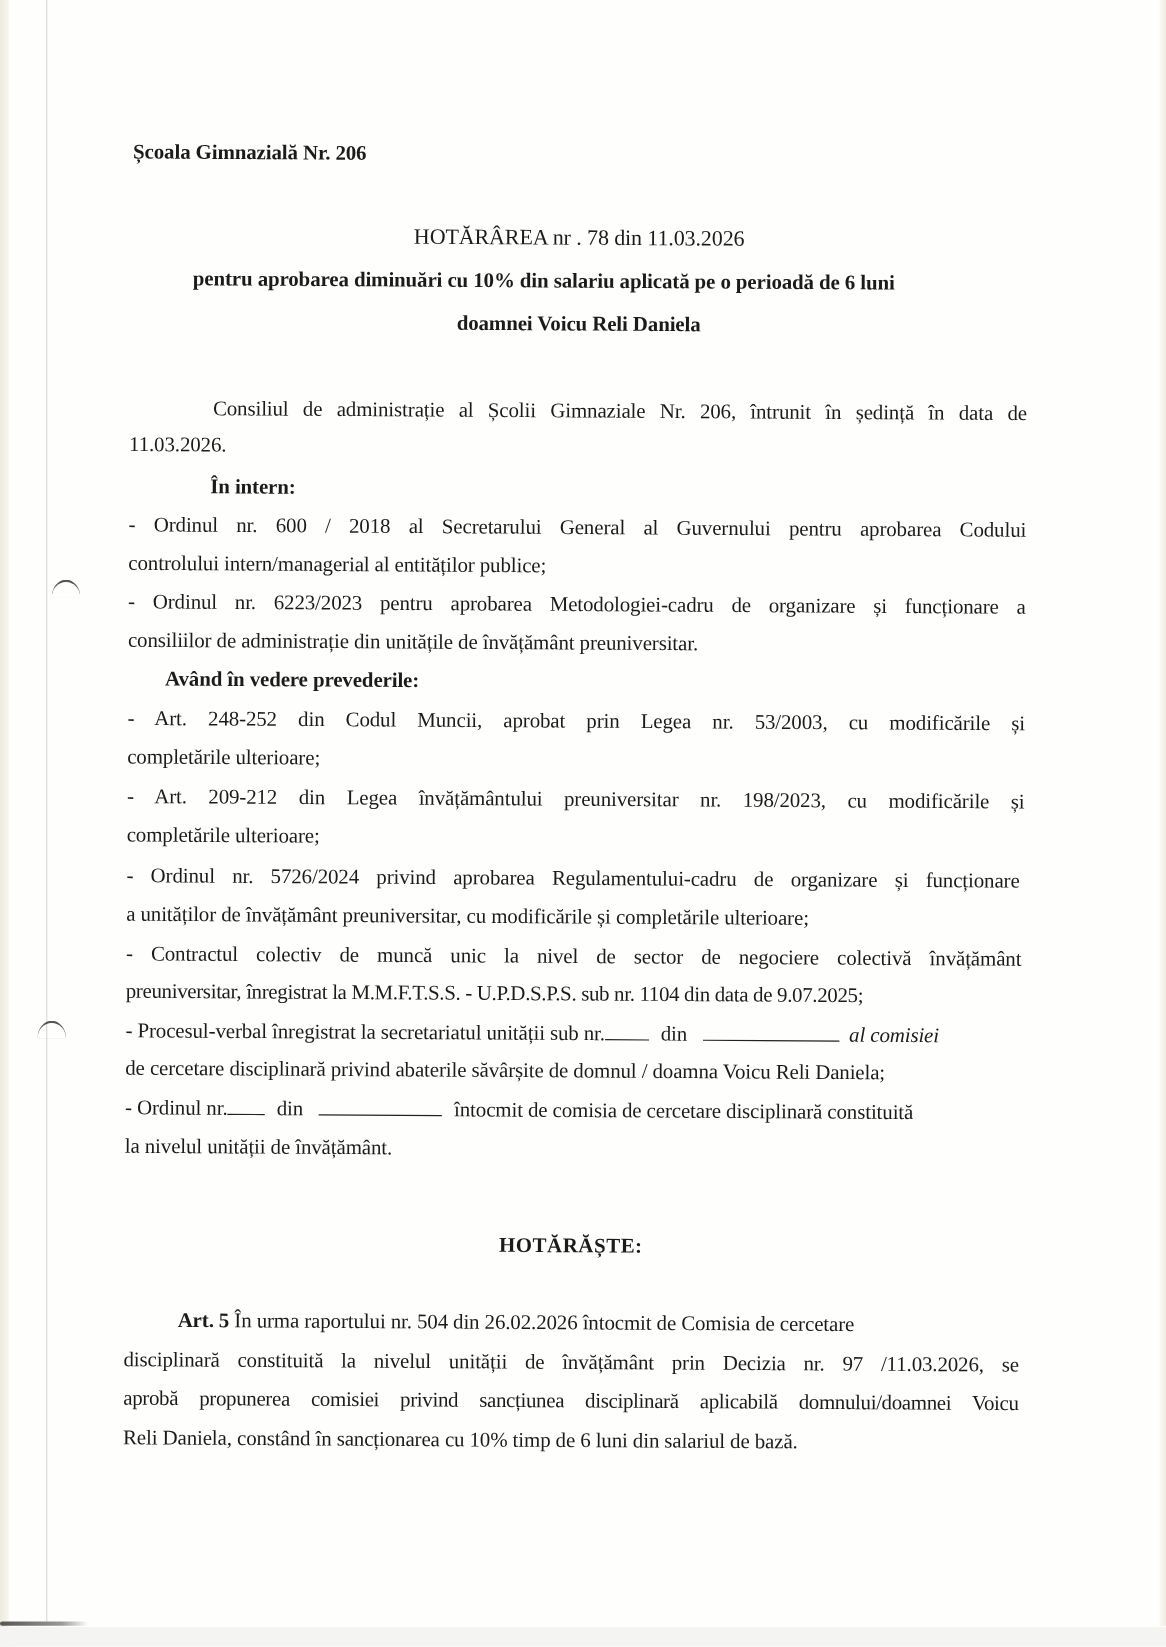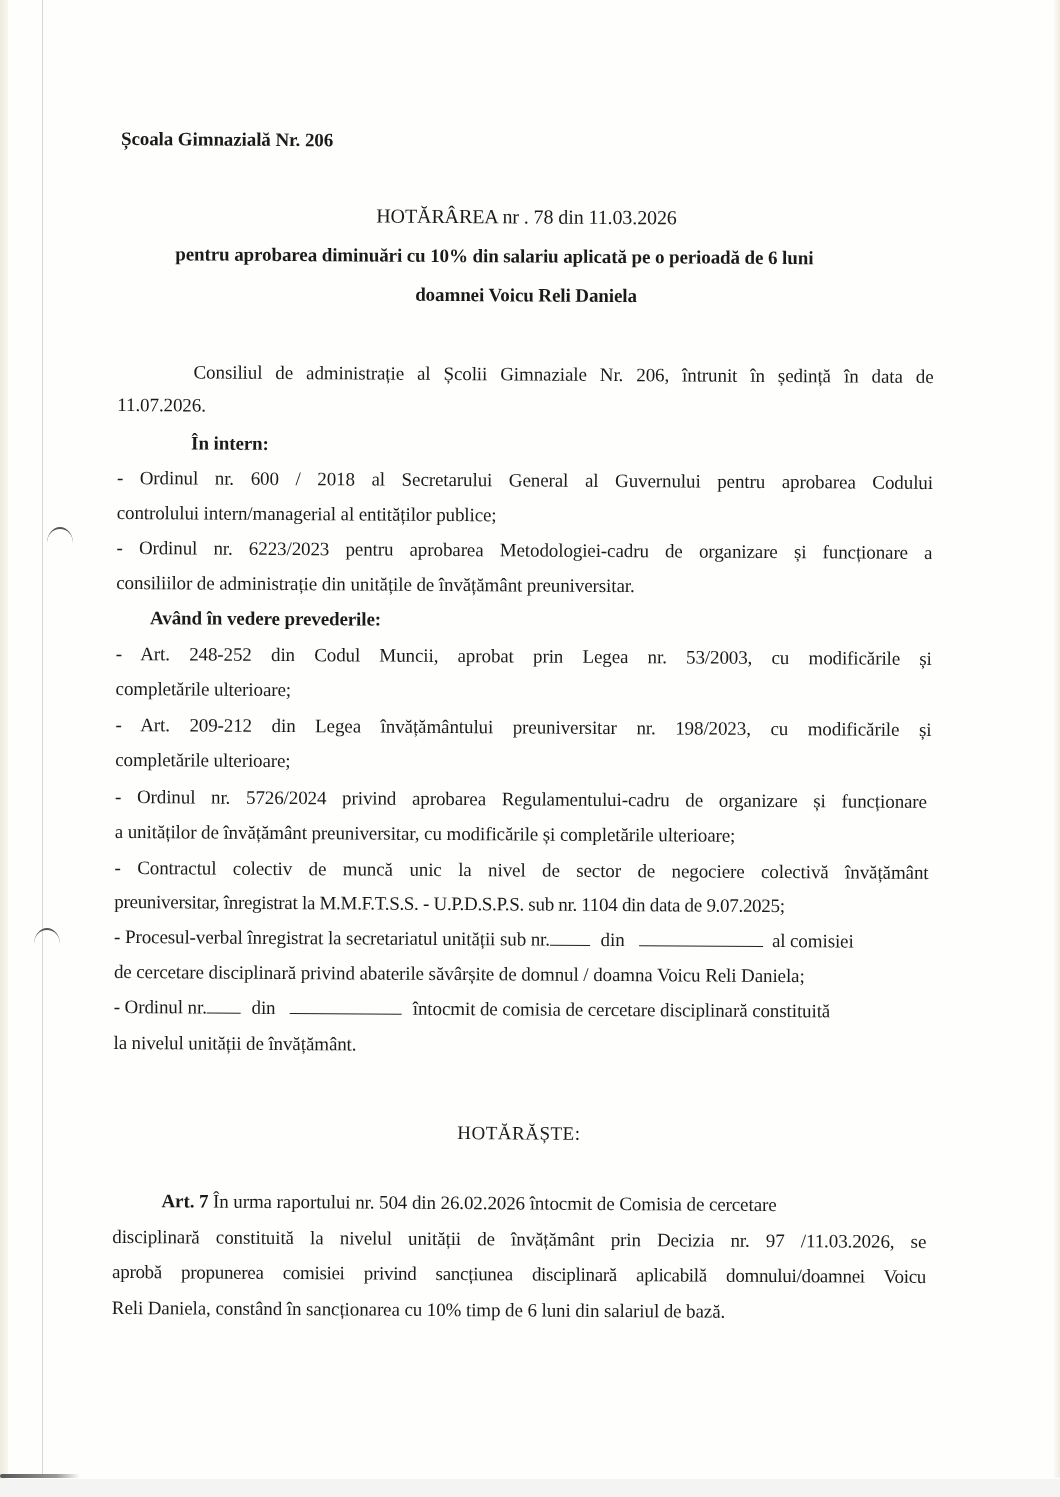--- a/index.html
+++ b/index.html
@@ -109,21 +109,21 @@
 
     <div class="line" style="left:0; width:1060px; text-align:center; top:203px; font-size:20px;">
       <span style="position:relative; left:-3px;">HOTĂRÂREA nr . 78 din  11.03.2026</span>
     </div>
     <div class="line bold" style="left:176px; width:738px; top:243px; font-size:19px;">pentru aprobarea diminuări cu 10% din salariu aplicată pe o perioadă de 6 luni</div>
     <div class="line bold" style="left:0; width:1060px; text-align:center; top:282px; font-size:19px;">
       <span style="position:relative; left:-3px;">doamnei Voicu Reli Daniela</span>
     </div>
 
     <div class="line justify" style="left:195px; width:740px; top:361px;">Consiliul de administrație al Școlii Gimnaziale Nr. 206, întrunit în ședință în data de</div>
-    <div class="line" style="left:119px; top:394px;">11.07.2026.</div>
+    <div class="line" style="left:119px; top:394px;">11.03.2026.</div>
 
     <div class="line bold" style="left:193px; top:432px;">În intern:</div>
 
     <div class="line justify" style="left:119px; width:816px; top:467px;">- Ordinul nr. 600 / 2018 al Secretarului General al Guvernului pentru aprobarea Codului</div>
     <div class="line" style="left:119px; top:502px;">controlului intern/managerial al entităților publice;</div>
 
     <div class="line justify" style="left:119px; width:816px; top:537px;">- Ordinul nr. 6223/2023 pentru aprobarea Metodologiei-cadru de organizare și funcționare a</div>
     <div class="line" style="left:119px; top:572px;">consiliilor de administrație din unitățile de învățământ preuniversitar.</div>
 
     <div class="line bold" style="left:153px; top:607px;">Având în vedere prevederile:</div>
@@ -137,38 +137,38 @@
     <div class="line justify" style="left:119px; width:812px; top:786px;">- Ordinul nr. 5726/2024 privind aprobarea Regulamentului-cadru de organizare și funcționare</div>
     <div class="line" style="left:119px; top:821px;">a unităților de învățământ preuniversitar, cu modificările și completările ulterioare;</div>
 
     <div class="line justify" style="left:119px; width:814px; top:857px;">- Contractul colectiv de muncă unic la nivel de sector de negociere colectivă învățământ</div>
     <div class="line" style="left:119px; top:891px; letter-spacing:-0.3px;">preuniversitar, înregistrat la M.M.F.T.S.S. - U.P.D.S.P.S. sub nr. 1104 din data de 9.07.2025;</div>
 
     <div class="line" style="left:119px; width:816px; top:926px;">
       <span>- Procesul-verbal înregistrat la secretariatul unității sub nr.</span><span class="blank" style="width:40px;"></span>
       <span style="margin-left:6px;">din</span>
       <span class="blank" style="width:124px; margin-left:10px;"></span>
-      <span style="margin-left:4px;">al comisiei</span>
+      <span style="margin-left:4px;font-style:italic;">al comisiei</span>
     </div>
     <div class="line" style="left:119px; top:961px;">de cercetare disciplinară privind abaterile săvârșite de domnul / doamna Voicu Reli Daniela;</div>
 
     <div class="line" style="left:119px; width:816px; top:996px;">
       <span>- Ordinul nr.</span><span class="blank" style="width:34px;"></span>
       <span style="margin-left:6px;">din</span>
       <span class="blank" style="width:112px; margin-left:10px;"></span>
       <span style="margin-left:6px;">întocmit de comisia de  cercetare disciplinară constituită</span>
     </div>
     <div class="line" style="left:119px; top:1032px;">la nivelul unității de învățământ.</div>
 
     <div class="line bold" style="left:0; width:1060px; text-align:center; top:1120px; font-weight:normal; letter-spacing:0.5px;">
-      <span style="position:relative; left:-5px; font-weight:normal;">HOTĂRĂȘTE:</span>
+      <span style="position:relative; left:-5px; font-weight:bold;">HOTĂRĂȘTE:</span>
     </div>
 
     <div class="line" style="left:168px; width:764px; top:1190px;">
-      <span class="bold">Art. 7</span>
+      <span class="bold">Art. 5</span>
       <span>În urma raportului nr. 504 din 26.02.2026 întocmit de Comisia de  cercetare</span>
     </div>
     <div class="line justify" style="left:119px; width:814px; top:1226px;">disciplinară constituită la nivelul unității de învățământ prin Decizia nr. 97 /11.03.2026, se</div>
     <div class="line justify" style="left:119px; width:814px; top:1261px; letter-spacing:-0.3px;">aprobă propunerea comisiei privind sancțiunea disciplinară aplicabilă domnului/doamnei Voicu</div>
     <div class="line" style="left:119px; top:1297px;">Reli Daniela, constând în sancționarea cu 10% timp de 6 luni din salariul de bază.</div>
 
   </div>
 </div>
 
 </body></html>

